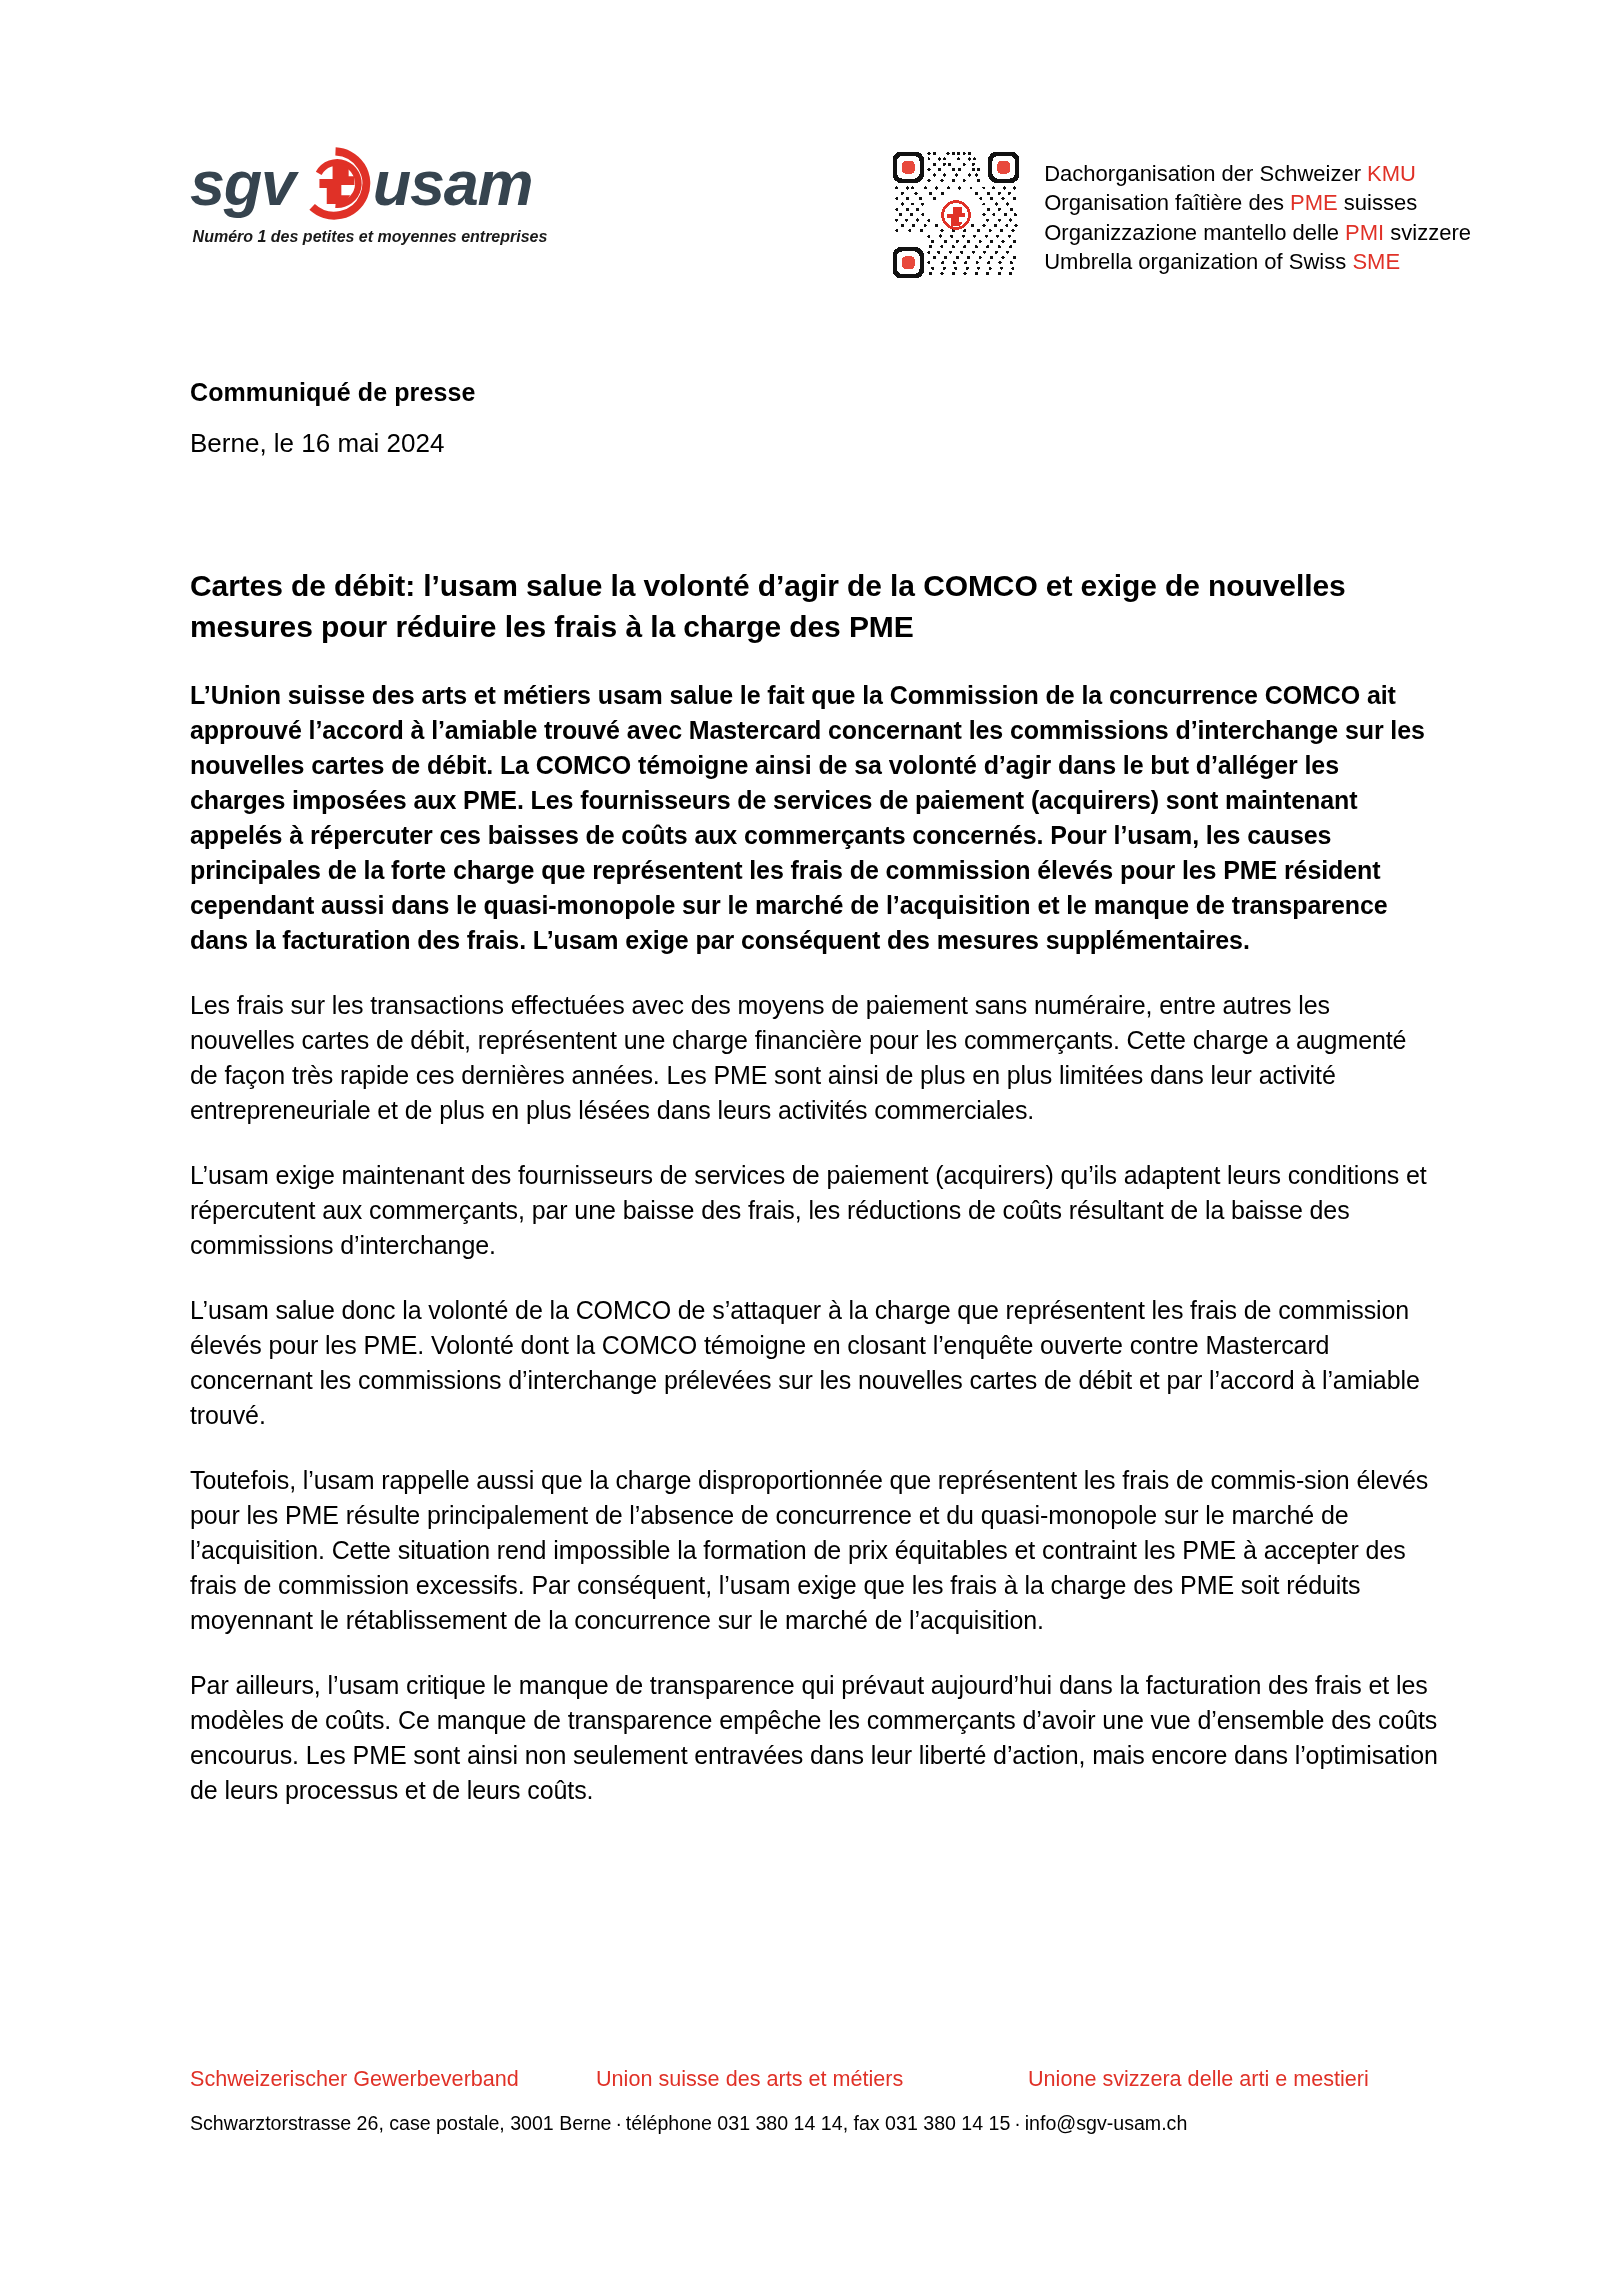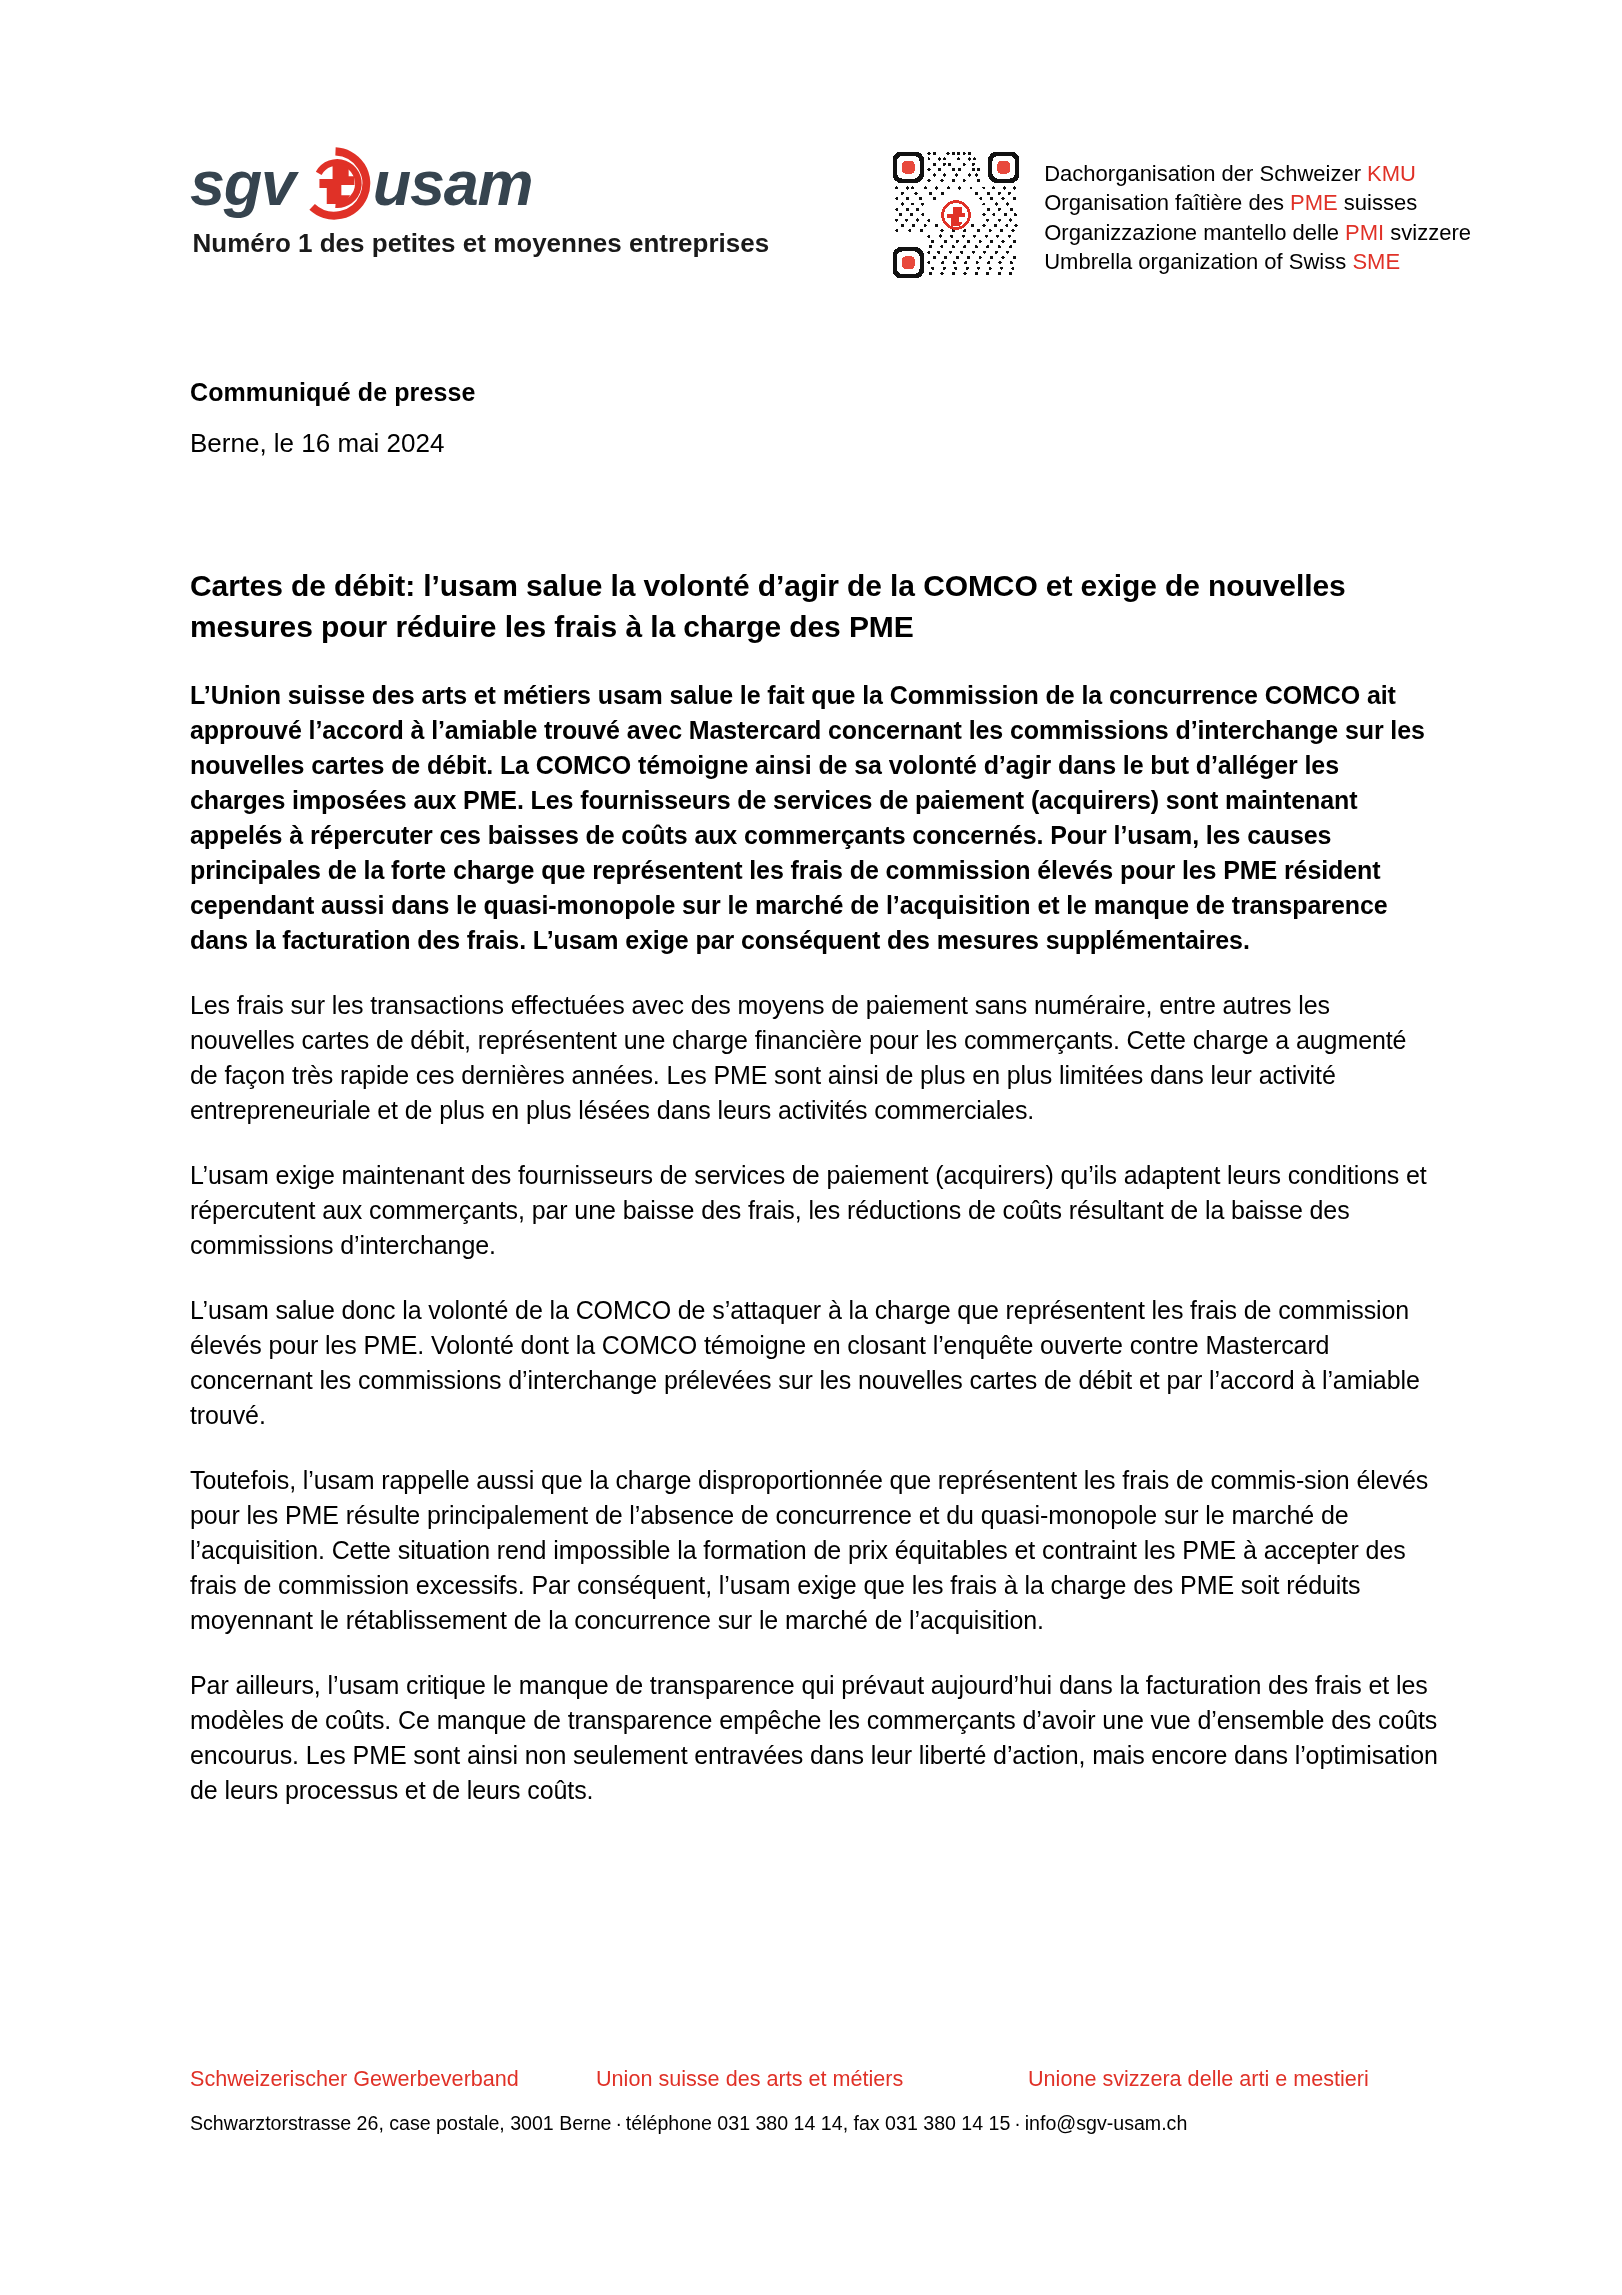--- a/index.html
+++ b/index.html
@@ -59,22 +59,23 @@
     width: 73px;
     height: 73px;
     margin: 0 1.3px 0 3.9px;
     flex: 0 0 auto;
   }
   .logo-mark svg { display: block; width: 73px; height: 73px; }
 
   .logo-tagline {
     margin-top: 7.9px;
     margin-left: 2.6px;
+    font-style: italic;
     font-weight: bold;
-    font-size: 26px;
+    font-size: 16px;
     color: #1a1a1a;
     letter-spacing: 0px;
     white-space: nowrap;
   }
 
   
   .qr-block {
     position: absolute;
     right: 0;
     top: 5.2px;

